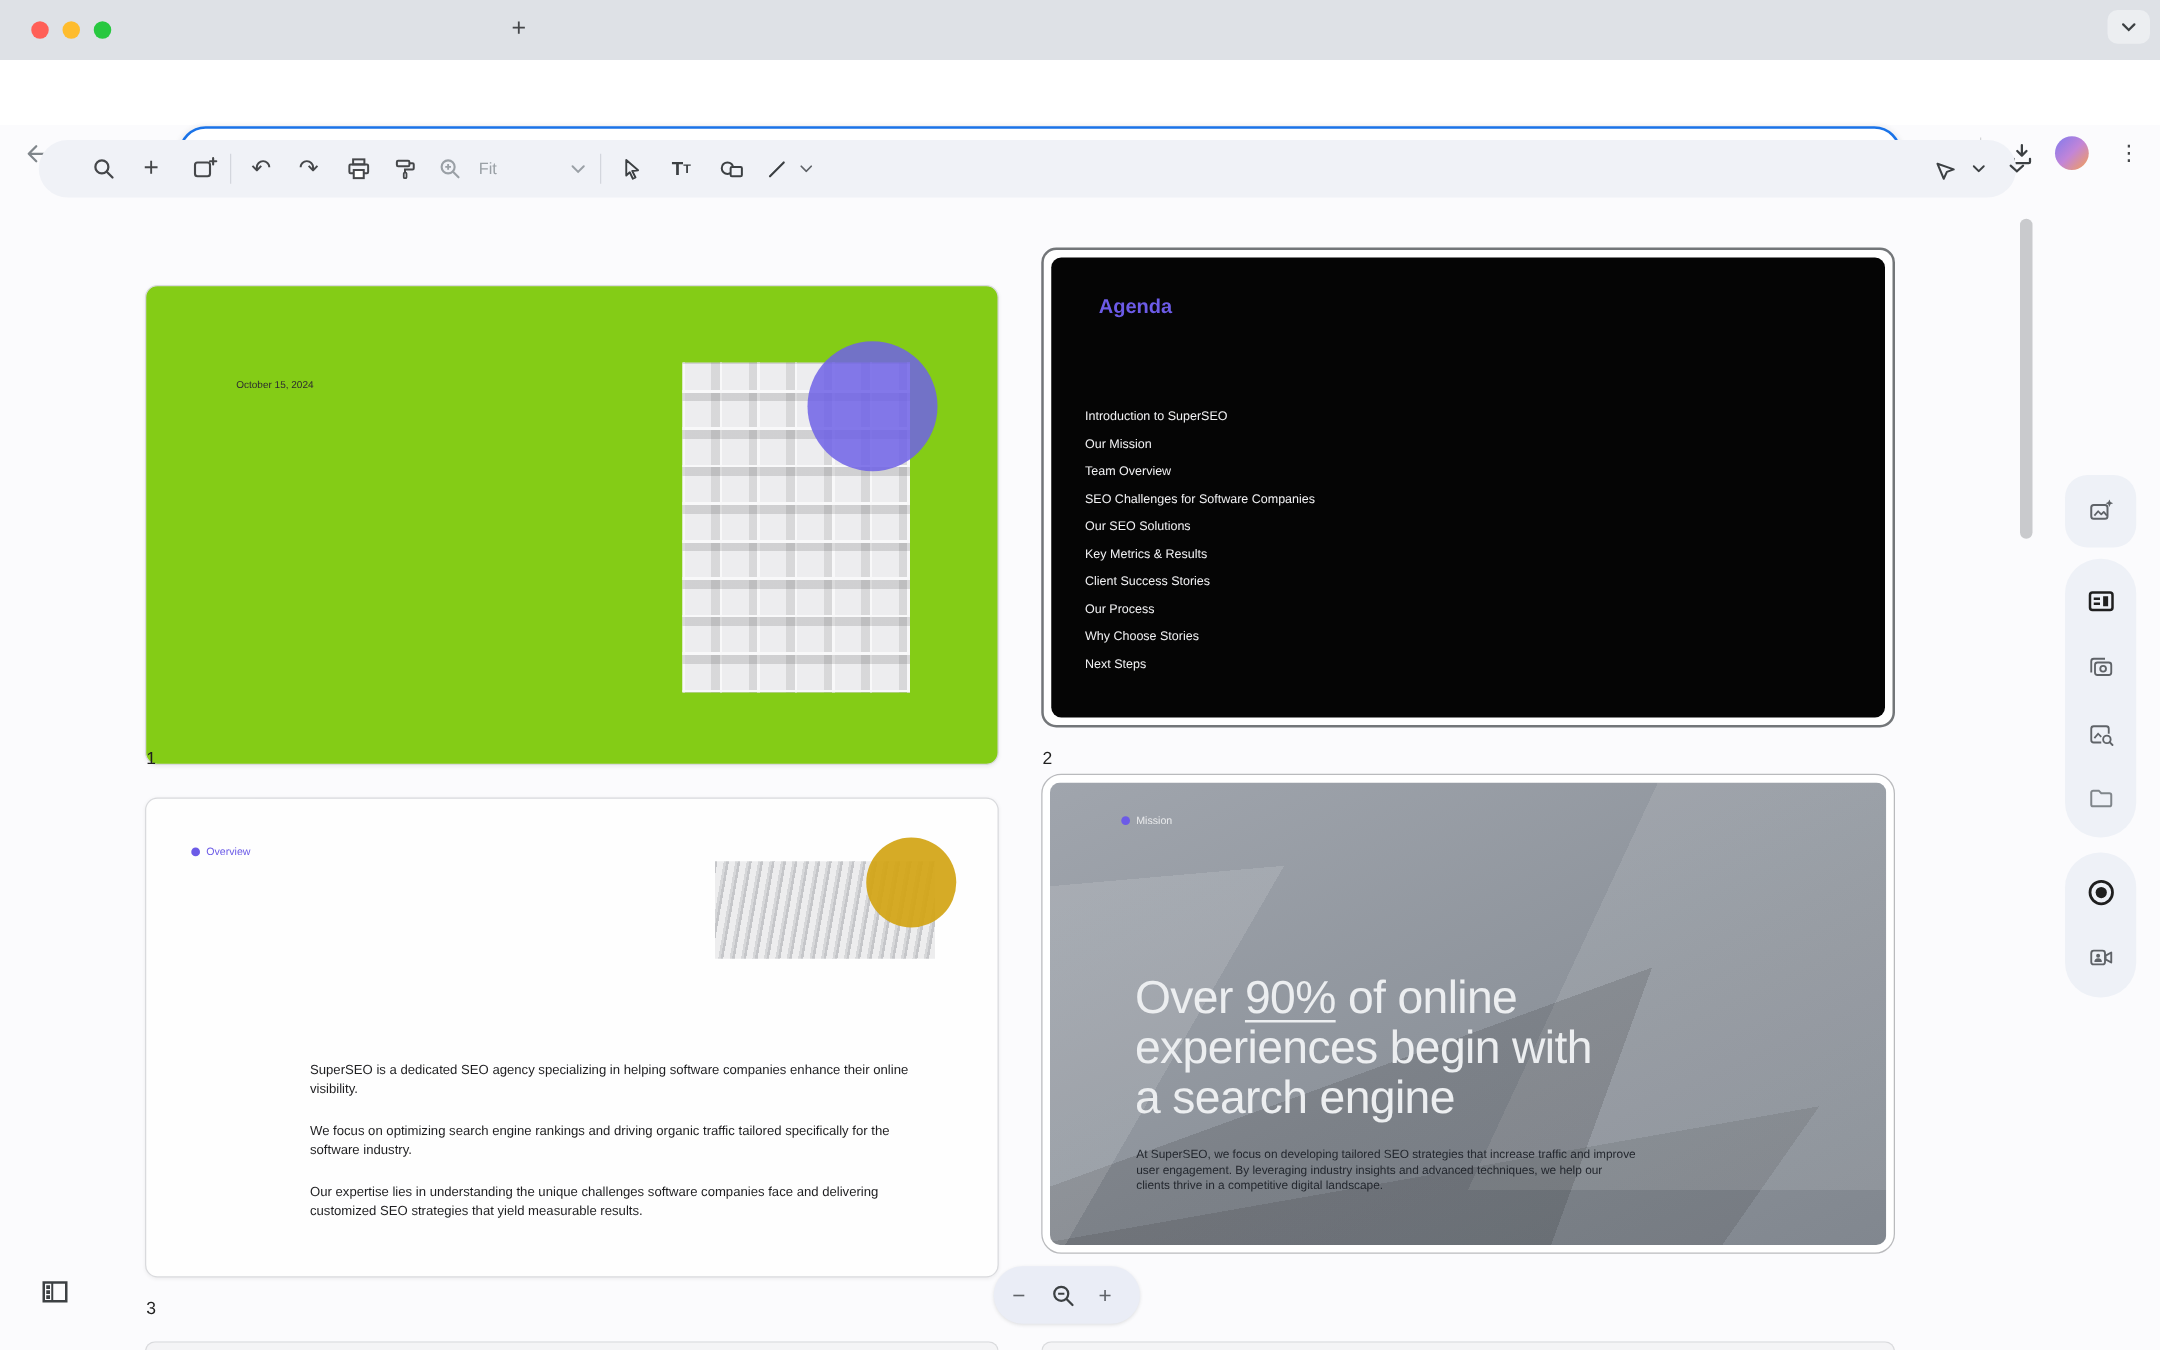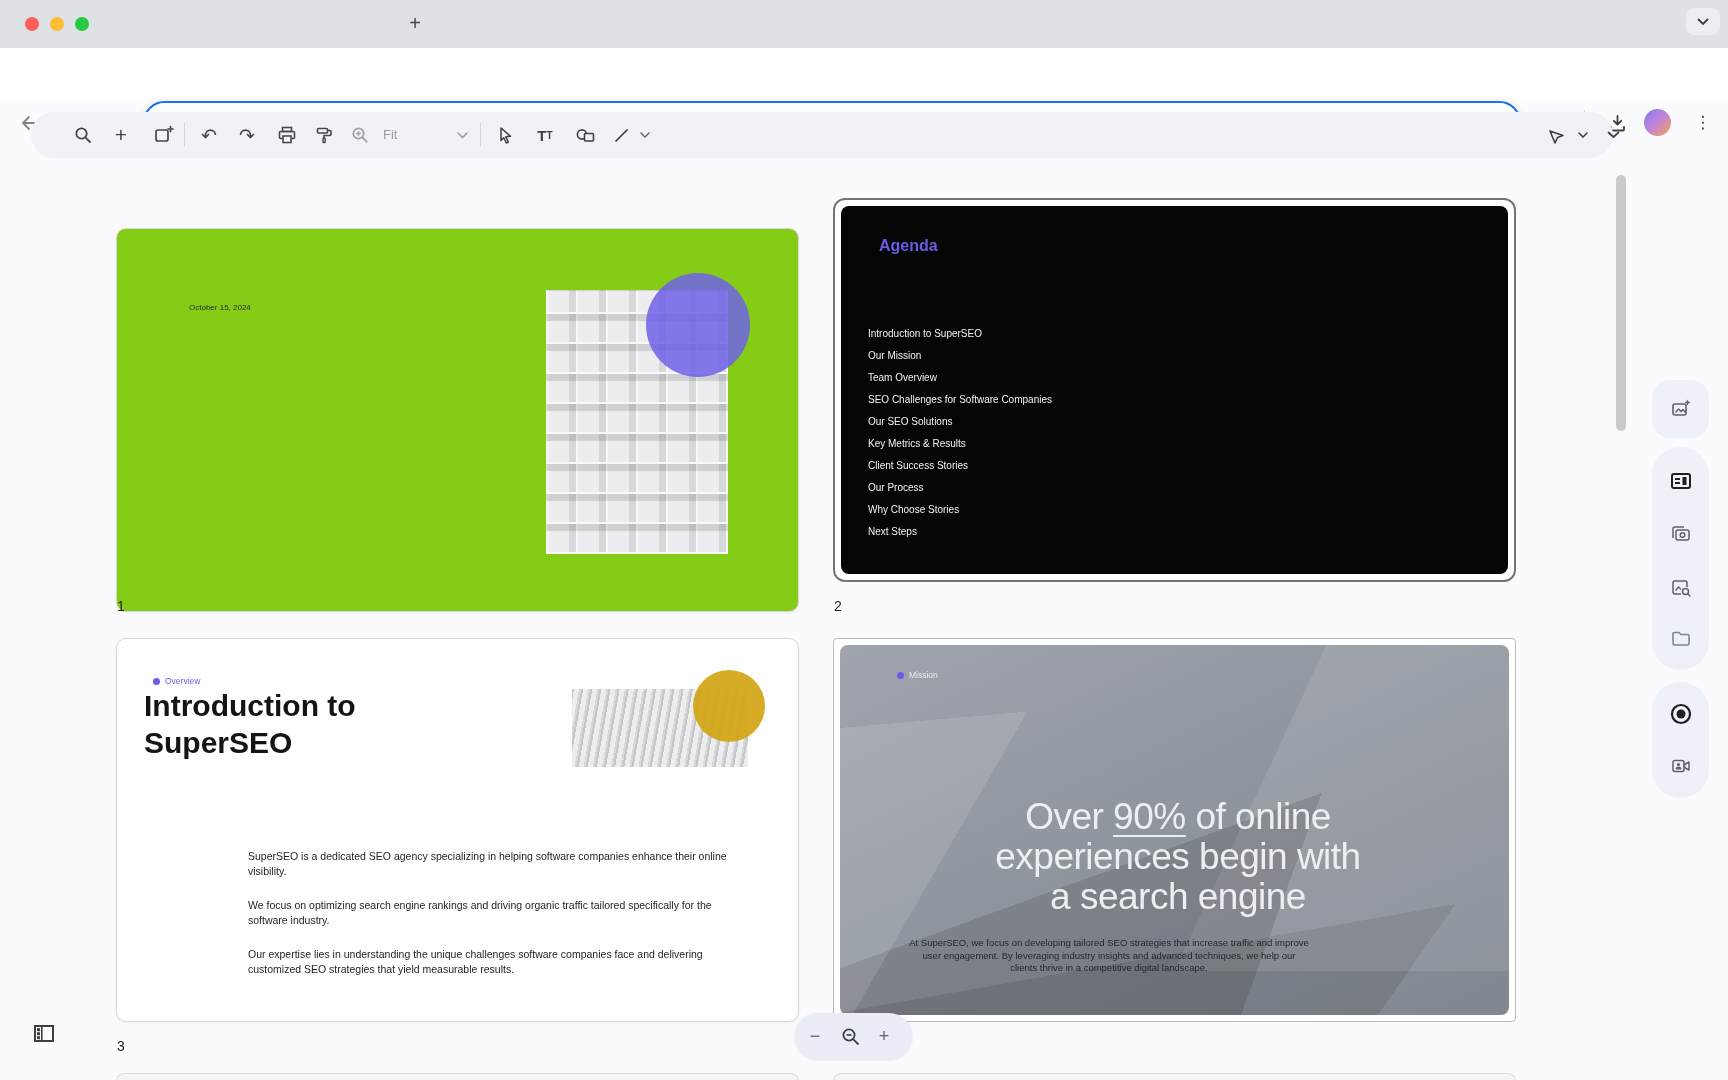--- a/index.html
+++ b/index.html
@@ -39,21 +39,21 @@
   .tt-big { font-size:15px; color:#3c4043; font-weight:bold; }
   .tt-small { font-size:10px; color:#3c4043; font-weight:bold; }
 
   
   .content { position:absolute; left:0; top:160px; width:1728px; height:920px; background:#fbfbfd; }
   .card { position:absolute; width:683px; height:384px; border-radius:10px; border:1px solid #d9dadd; box-shadow:0 1px 3px rgba(60,64,67,.08); overflow:hidden; }
   .card1 { left:116px; top:38px; background:#84cc16;margin-top:30px; }
   .card3 { left:116px; top:478px; background:#fefefe; }
   .cardsel { position:absolute; left:833px; top:38px; width:683px; height:384px; border:2px solid #737679; border-radius:12px; background:#fff; padding:6px; }
   .slide2 { position:relative; width:667px; height:368px; background:#050505; border-radius:8px; overflow:hidden; }
-  .card4wrap { position:absolute; left:833px; top:478px; width:683px; height:384px; border:1px solid #b9babd; border-radius:4px; background:#fff; padding:6px;text-align:center; }
+  .card4wrap { position:absolute; left:833px; top:459px; width:683px; height:384px; border:1px solid #b9babd; border-radius:16px; background:#fff; padding:6px; }
   .slide4 { position:relative; width:669px; height:370px; border-radius:8px; overflow:hidden;
             background:
               conic-gradient(from 210deg at 28% 18%, rgba(255,255,255,.12) 0 55deg, rgba(0,0,0,0) 55deg),
               conic-gradient(from 200deg at 72% 40%, rgba(0,0,0,.12) 0 50deg, rgba(0,0,0,0) 50deg),
               conic-gradient(from 25deg at 50% 88%, rgba(255,255,255,.10) 0 65deg, rgba(0,0,0,0) 65deg),
               conic-gradient(from 215deg at 92% 70%, rgba(0,0,0,.10) 0 45deg, rgba(0,0,0,0) 45deg),
               linear-gradient(155deg,#a0a5ad 0%,#8d939b 55%,#81878f 100%); }
   .pagenum { position:absolute; width:40px; font-size:14px; color:#1f1f1f; }
   .sliver { position:absolute; top:913px; width:683px; height:8px; background:#f4f4f6; border:1px solid #d9dadd; border-bottom:none; border-radius:10px 10px 0 0; }
 
@@ -284,24 +284,20 @@
         </div>
       </div>
     </div>
     <div class="pagenum" style="left:834px; top:438px">2</div>
 
     <div class="card card3">
       <div class="tagrow s3-tag">
         <span class="tagdot"></span>
         <span class="taglabel">Overview</span>
       </div>
-      <div class="s3-heading">
-        <div>Introduction to</div>
-        <div>SuperSEO</div>
-      </div>
       <div class="wave"></div>
       <div class="s3-circle"></div>
       <div class="s3-body">
         <p>SuperSEO is a dedicated SEO agency specializing in helping software companies enhance their online visibility.</p>
         <p>We focus on optimizing search engine rankings and driving organic traffic tailored specifically for the software industry.</p>
         <p>Our expertise lies in understanding the unique challenges software companies face and delivering customized SEO strategies that yield measurable results.</p>
       </div>
     </div>
     <div class="pagenum" style="left:117px; top:878px">3</div>
 

